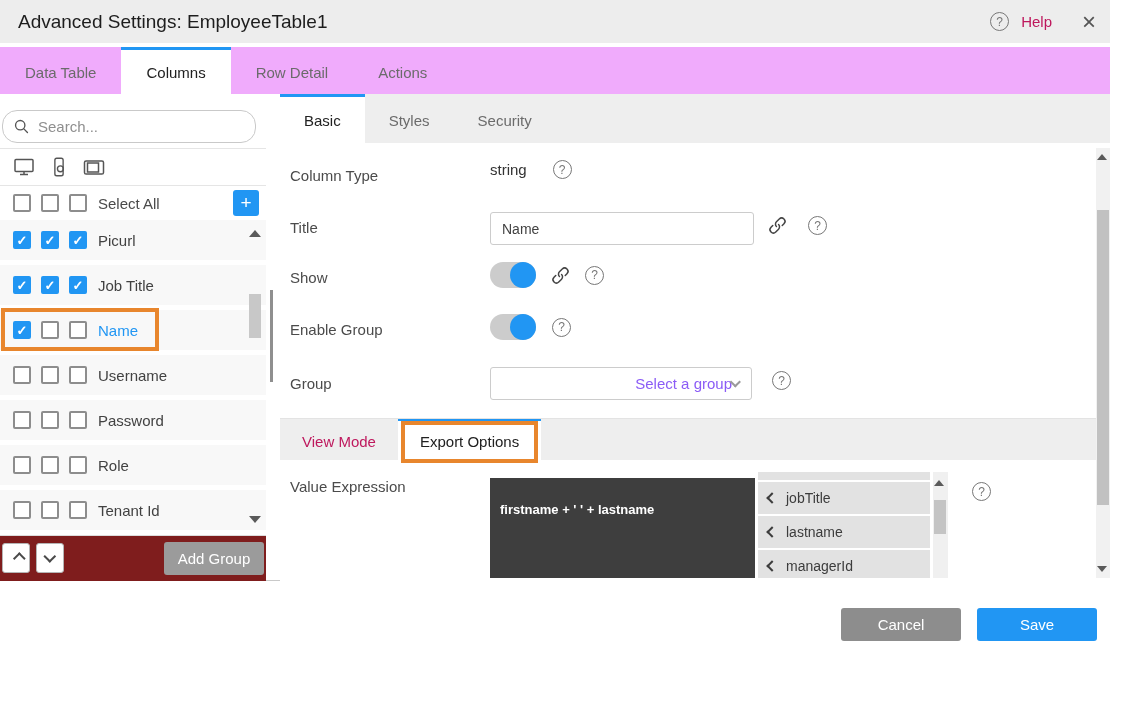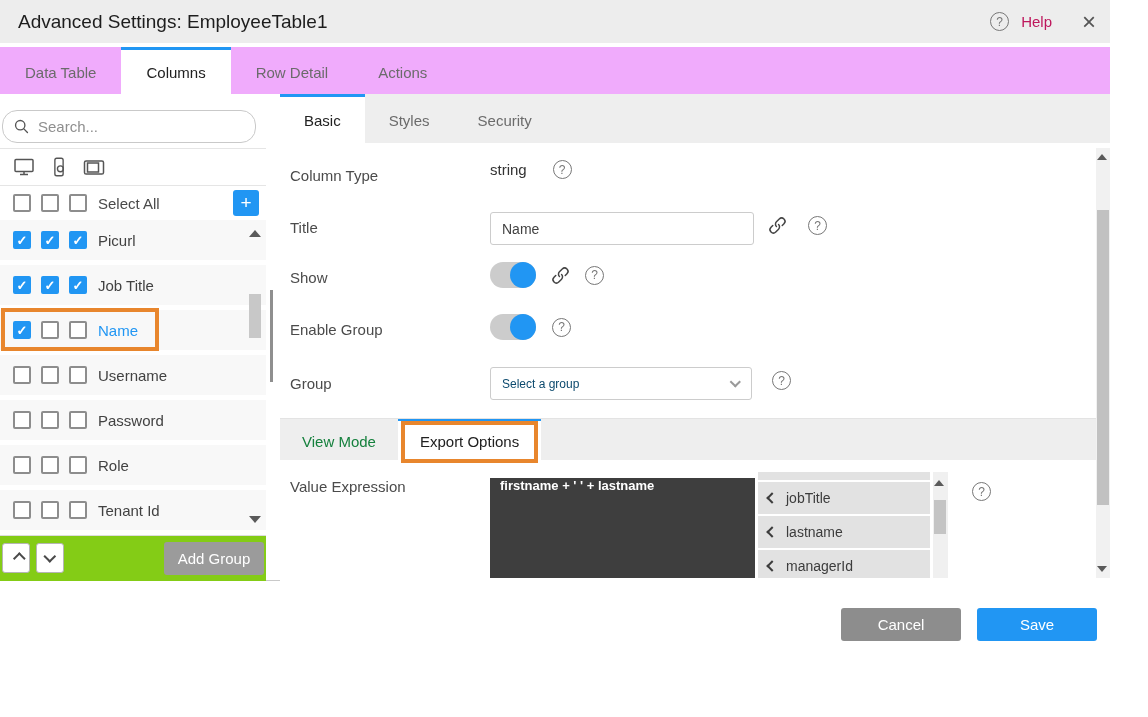--- a/index.html
+++ b/index.html
@@ -48,21 +48,21 @@
   .slabel{font-size:15px;color:#424242;margin-left:1px;}
   .slabel.sel{color:var(--accent);}
   .orange-box{position:absolute;border:4px solid var(--hl);pointer-events:none;}
   .row-hl{left:1px;top:-2px;width:158px;height:43px;}
   
   .tri-up{width:0;height:0;border-left:6px solid transparent;border-right:6px solid transparent;border-bottom:7px solid #5a5a5a;}
   .tri-down{width:0;height:0;border-left:6px solid transparent;border-right:6px solid transparent;border-top:7px solid #5a5a5a;}
   #sb-tri-up{left:249px;top:136px;}
   #sb-thumb{left:249px;top:200px;width:12px;height:44px;background:#c8c8c8;}
   #sb-tri-down{left:249px;top:422px;}
-  #sidebar-bottom{position:absolute;left:0;top:441px;width:266px;height:46px;background:#84cc16;border-top:1px solid #ddd;}
+  #sidebar-bottom{position:absolute;left:0;top:441px;width:266px;height:46px;background:#7f1d1d;border-top:1px solid #ddd;}
   .chev-btn{position:absolute;width:28px;height:30px;background:#fff;border:1px solid #b5b5b5;border-radius:3px;
     display:flex;align-items:center;justify-content:center;}
   #move-up-btn{left:2px;top:7px;} #move-down-btn{left:36px;top:7px;}
   .chev{width:9px;height:9px;border-left:2px solid #4a4a4a;border-bottom:2px solid #4a4a4a;display:inline-block;}
   .chev.up{transform:rotate(135deg) translate(-2px,-2px);}
   .chev.down{transform:rotate(-45deg) translate(1px,-2px);}
   #add-group-btn{position:absolute;left:164px;top:6px;width:100px;height:33px;background:#9b9b9b;border-radius:3px;
     color:#fff;font-size:15px;display:flex;align-items:center;justify-content:center;}
   #outer-scroll{left:270px;top:290px;width:3px;height:92px;background:#8f8f8f;}
 
@@ -76,33 +76,33 @@
   #title-input{position:absolute;left:210px;top:118px;width:264px;height:33px;border:1px solid #ccc;border-radius:3px;
     padding:0 11px;font-size:14px;color:#424242;outline:none;font-family:"Liberation Sans", sans-serif;}
   .link-icon{display:inline-flex;}
   #title-extras{position:absolute;left:487px;top:121px;display:flex;align-items:center;gap:20px;}
   .toggle{position:relative;width:46px;height:26px;border-radius:13px;background:#ccc;display:inline-block;}
   .toggle.on::after{content:"";position:absolute;right:0;top:0;width:26px;height:26px;border-radius:50%;background:var(--accent);}
   #show-ctrl{position:absolute;left:210px;top:168px;display:flex;align-items:center;gap:14px;}
   #sort-ctrl{position:absolute;left:210px;top:220px;display:flex;align-items:center;gap:16px;}
   #group-select{position:absolute;left:210px;top:273px;width:262px;height:33px;border:1px solid #ccc;border-radius:3px;
     display:flex;align-items:center;padding:0 11px;background:#fff;}
-  #group-placeholder{font-size:12px;color:#0c4a6e;flex:1;}
+  #group-placeholder{font-size:15px;color:#8b5cf6;flex:1;text-align:right;}
   .chev-sel{width:8px;height:8px;border-left:2px solid #9a9a9a;border-bottom:2px solid #9a9a9a;transform:rotate(-45deg) translate(1px,-2px);}
   #group-help{position:absolute;left:492px;top:277px;}
 
   #subtab-bar{position:absolute;left:0;top:324px;width:816px;height:42px;background:#eeeeee;
     border-top:1px solid #e3e3e3;display:flex;}
-  .stab{position:relative;height:42px;display:flex;align-items:center;padding:0 22px;font-size:15px;color:#15803d;border-top:2px solid transparent;}
+  .stab{position:relative;height:42px;display:flex;align-items:center;padding:0 22px;font-size:15px;color:#be185d;border-top:2px solid transparent;}
   .stab.active{background:#fff;color:#212121;border-top:2px solid var(--accent);}
   .stab .orange-box{left:3px;right:3px;top:0;bottom:-2px;}
 
   #vexpr-label{top:384px;}
   #code-editor{position:absolute;left:210px;top:384px;width:265px;height:100px;background:#3e3e3e;
-    padding:0 10px;color:#fff;font-size:13px;font-weight:bold;}
+    padding:24px 10px;color:#fff;font-size:13px;font-weight:bold;}
   #field-list{position:absolute;left:478px;top:378px;width:172px;height:106px;overflow:hidden;}
   .frow{height:32px;margin-bottom:2px;background:#e2e2e2;display:flex;align-items:center;padding-left:10px;gap:10px;
     font-size:14px;color:#3c3c3c;}
   .frow:first-child{margin-top:-24px;}
   .chev-l{width:8px;height:8px;border-left:2px solid #3c3c3c;border-bottom:2px solid #3c3c3c;transform:rotate(45deg);flex:0 0 auto;}
   #flist-scroll{position:absolute;left:653px;top:378px;width:15px;height:106px;background:#f0f0f0;}
   #flist-tri{position:absolute;left:1px;top:8px;}
   #flist-thumb{position:absolute;left:1px;top:28px;width:12px;height:34px;background:#c4c4c4;}
   #vexpr-help{position:absolute;left:692px;top:388px;}
 

